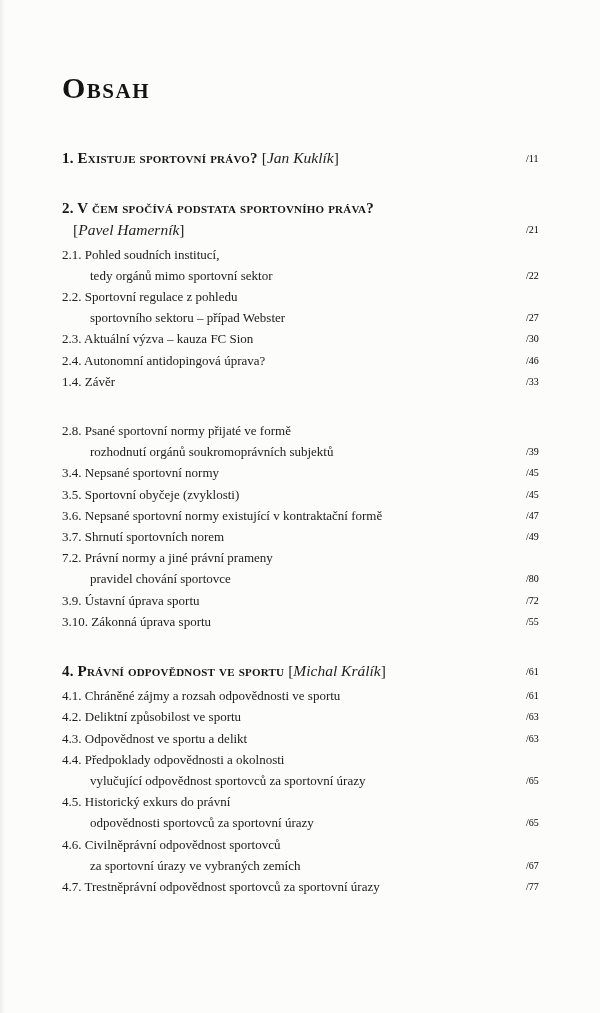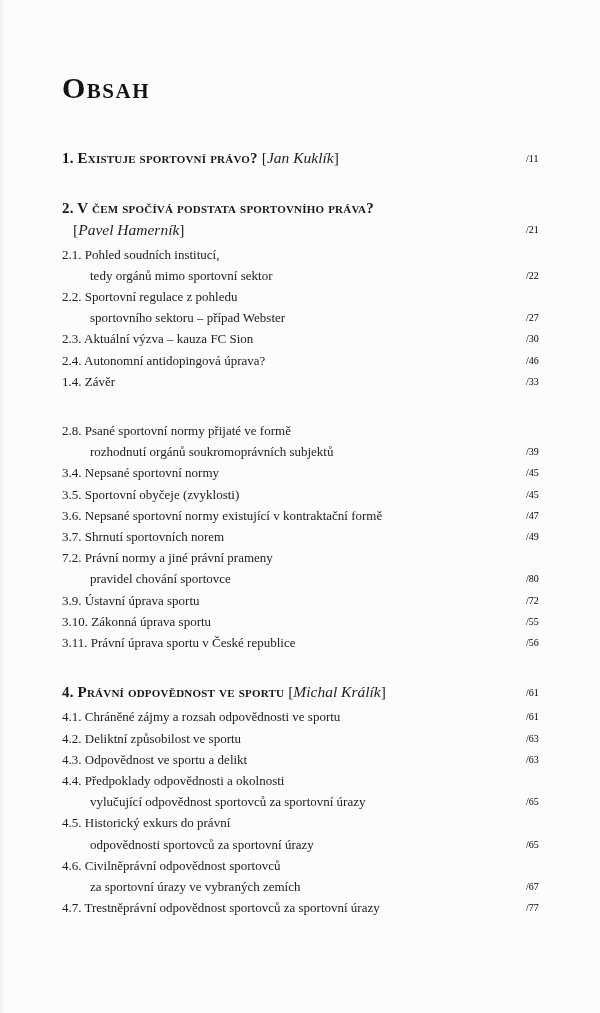--- a/index.html
+++ b/index.html
@@ -170,24 +170,20 @@
   <div class="row entry-row">
     <span class="etext">3.9. Ústavní úprava sportu</span>
             <span class="pg">/72</span>
   </div>
 
   <div class="row entry-row">
     <span class="etext">3.10. Zákonná úprava sportu</span>
             <span class="pg">/55</span>
   </div>
 
-  <div class="row entry-row">
-    <span class="etext">3.11. Právní úprava sportu v České republice</span>
-            <span class="pg">/56</span>
-  </div>
 
 </div>
   </section>
 
   <section class="chapter">
     <div class="row heading-row">
       <span class="htext"><span class="hcaps">4. Právní odpovědnost ve sportu</span> <span class="author">Michal Králík</span></span>
           <span class="pg">/61</span>
     </div>
     <div class="entries">

